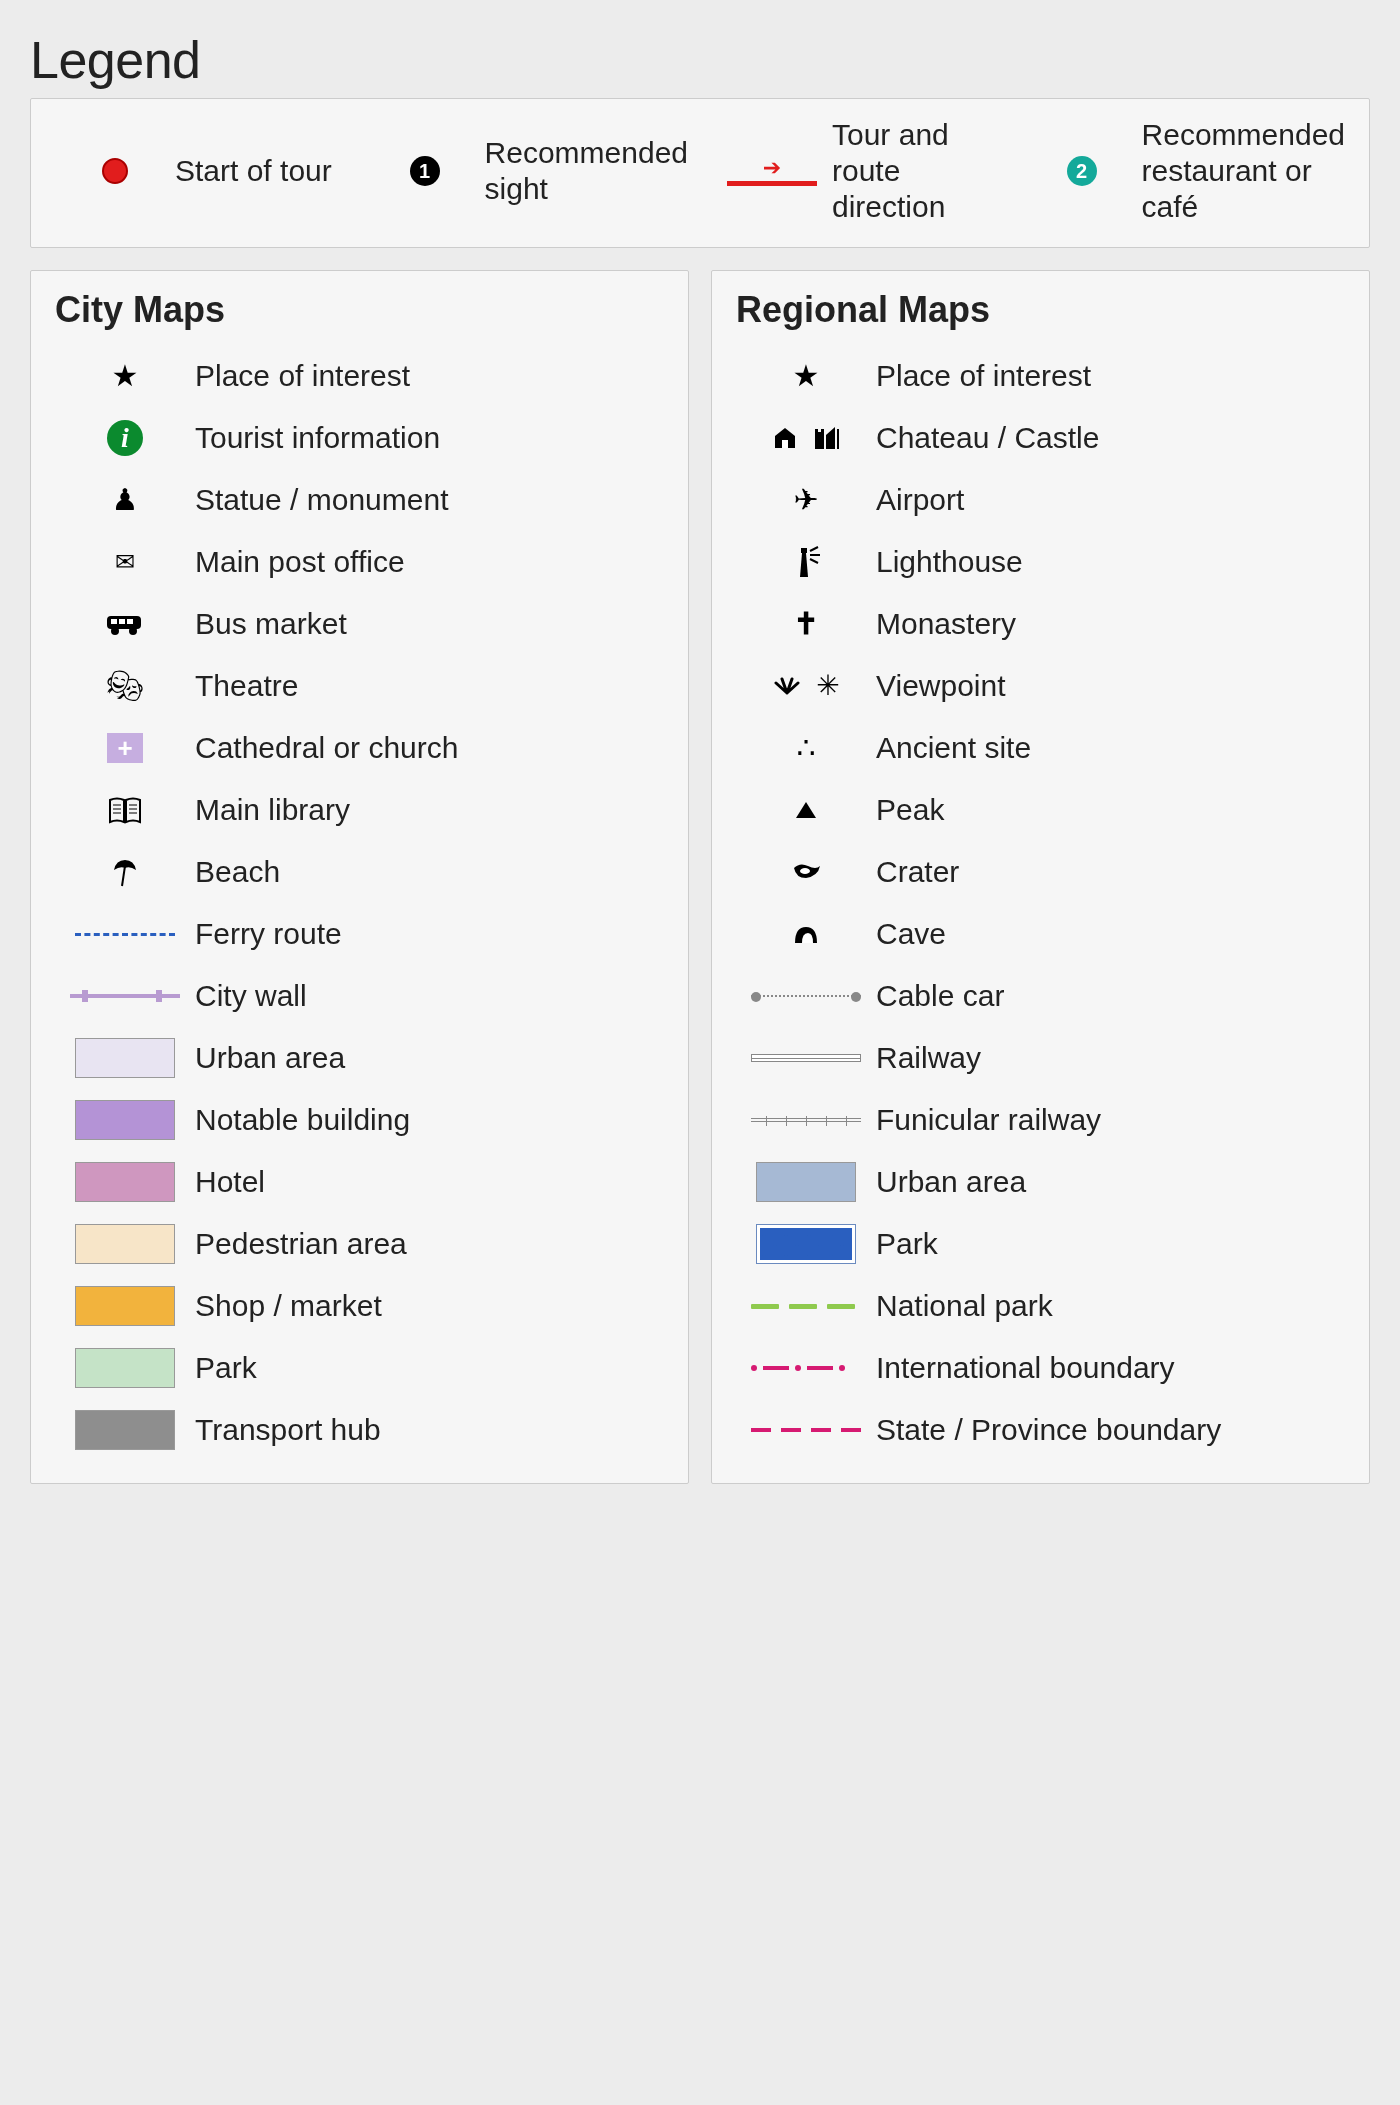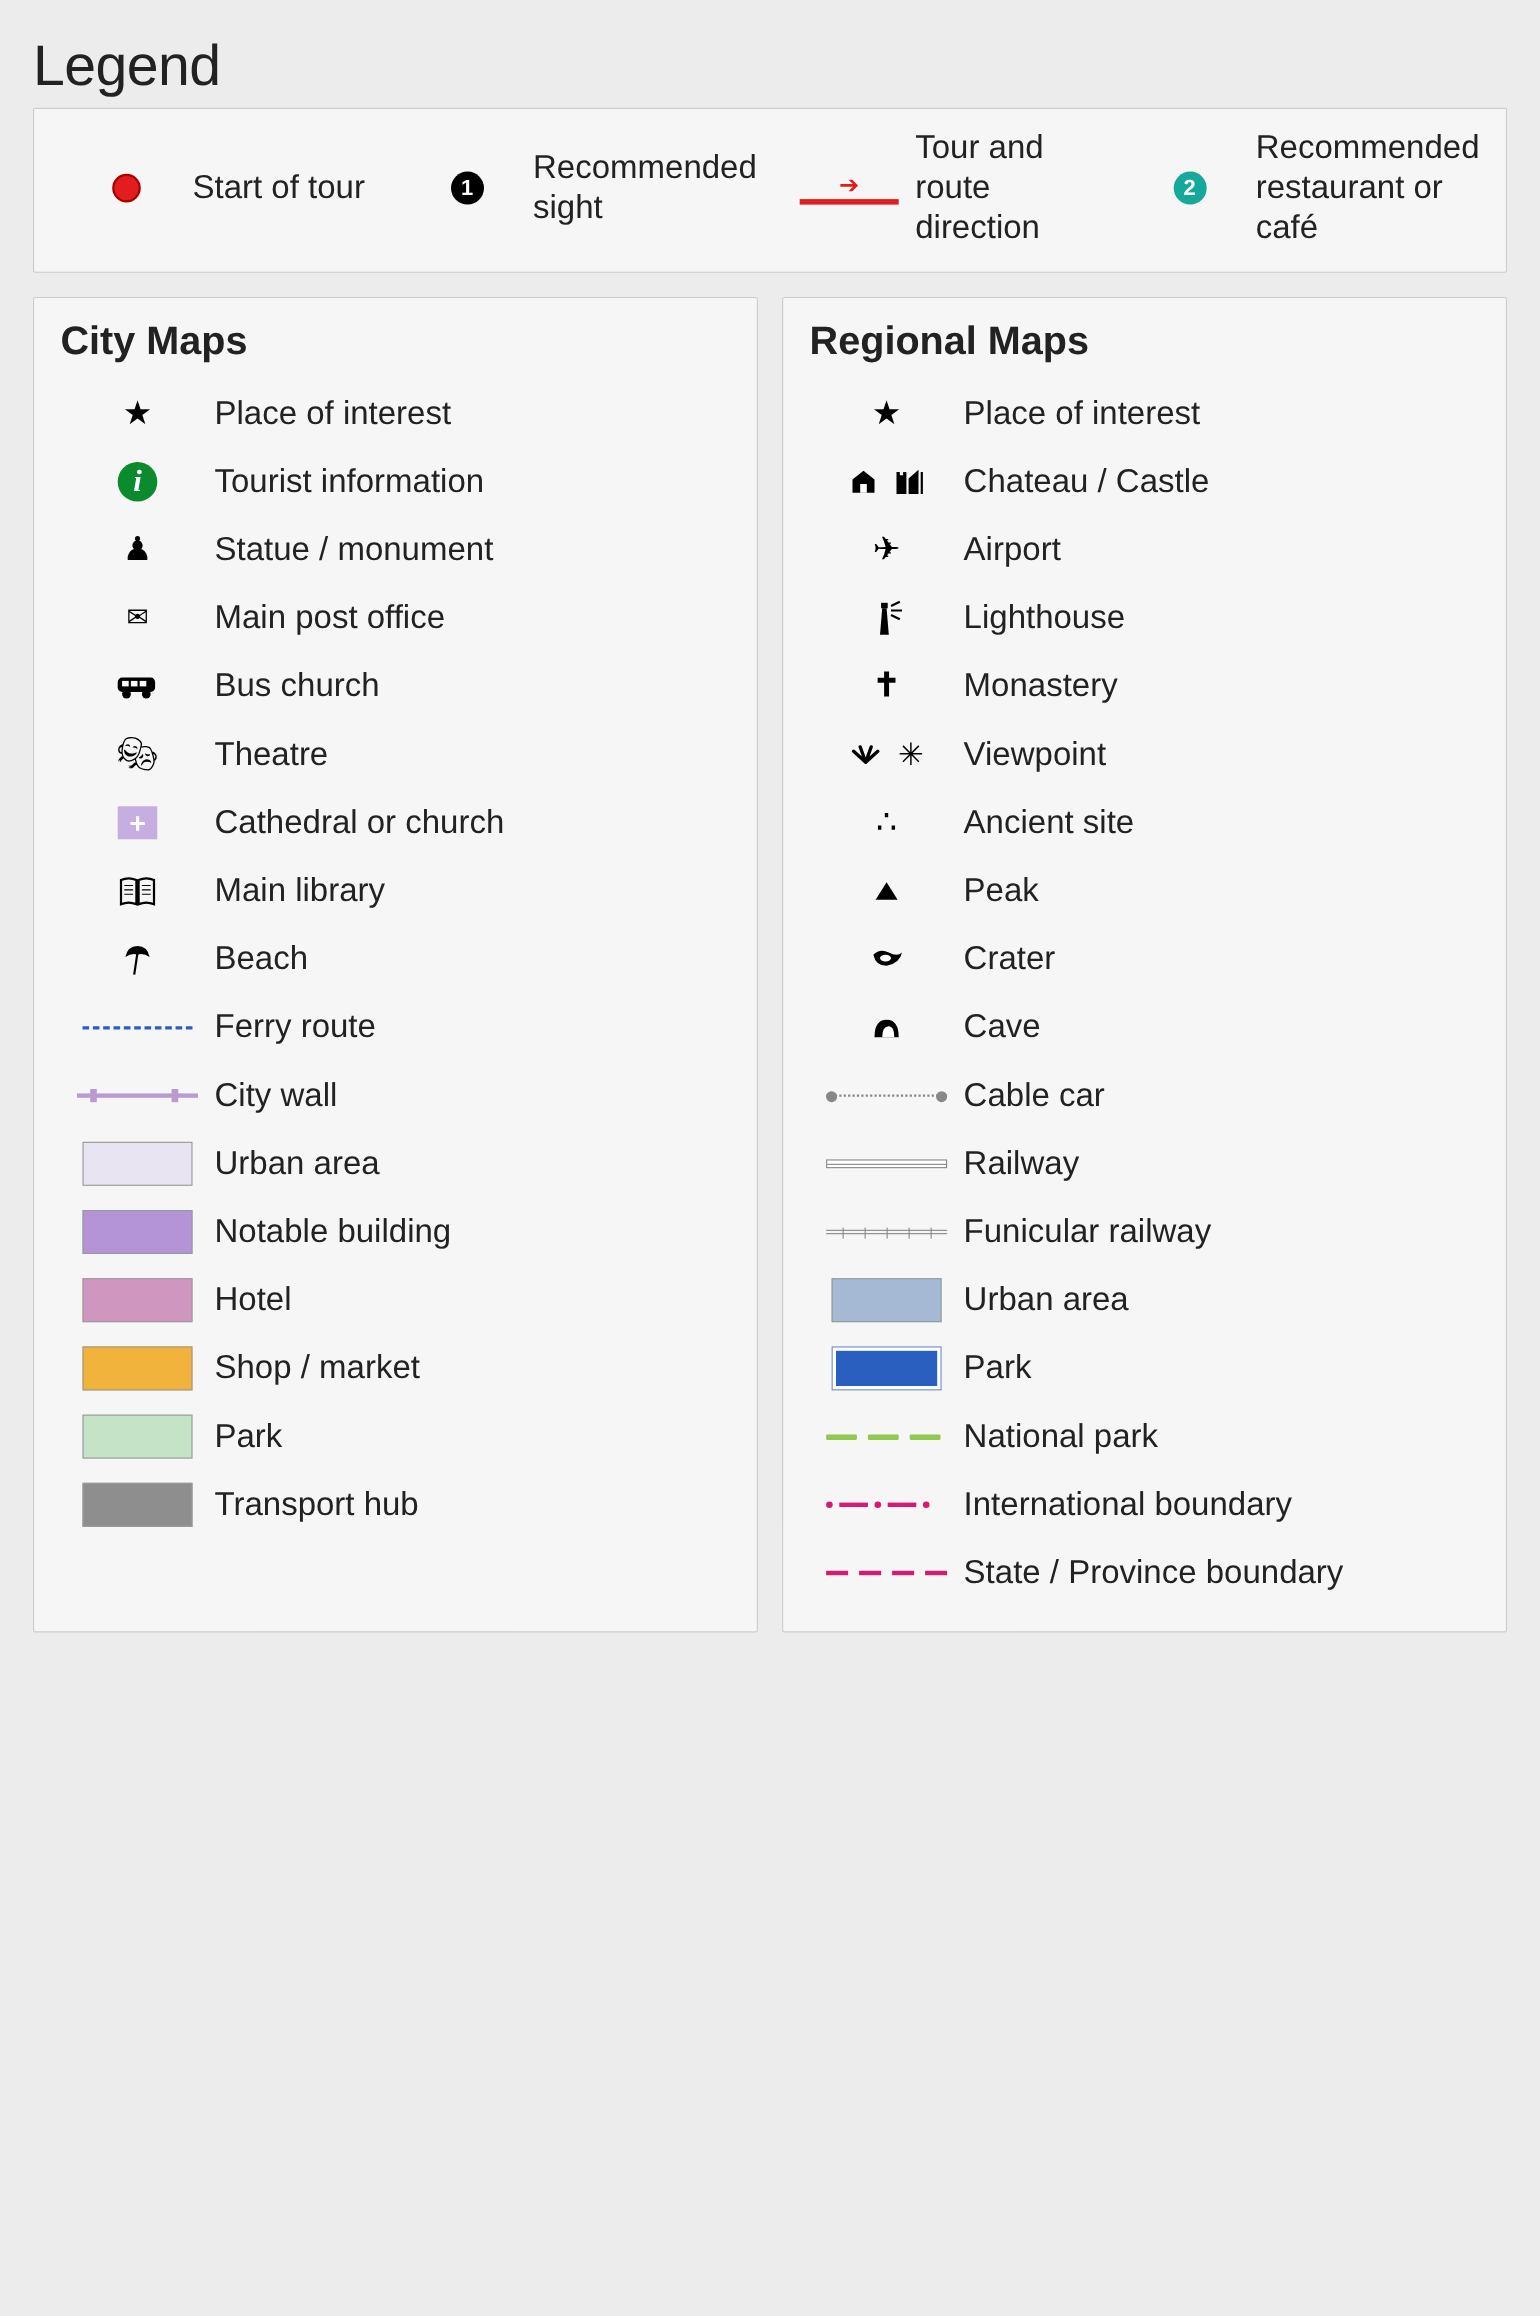--- a/index.html
+++ b/index.html
@@ -208,21 +208,21 @@
       <div class="icon-cell">
         <svg width="40" height="24" viewBox="0 0 40 24">
             <rect x="2" y="4" width="34" height="13" rx="4" fill="#000"></rect>
             <rect x="6" y="7" width="6" height="5" fill="#fff"></rect>
             <rect x="14" y="7" width="6" height="5" fill="#fff"></rect>
             <rect x="22" y="7" width="6" height="5" fill="#fff"></rect>
             <circle cx="10" cy="19" r="4" fill="#000"></circle>
             <circle cx="28" cy="19" r="4" fill="#000"></circle>
           </svg>
       </div>
-      <div class="label">Bus church</div>
+      <div class="label">Bus market</div>
     </div>
     <div class="item">
       <div class="icon-cell">
           <span class="glyph">🎭︎</span>
         </div>
       <div class="label">Theatre</div>
     </div>
     <div class="item">
       <div class="icon-cell">
           <div class="church-sq">+</div>
@@ -279,20 +279,26 @@
       <div class="label">Notable building</div>
     </div>
     <div class="item">
       <div class="icon-cell">
           <div class="swatch" style="background:#cf97bf"></div>
         </div>
       <div class="label">Hotel</div>
     </div>
     <div class="item">
       <div class="icon-cell">
+          <div class="swatch" style="background:#f7e5c8"></div>
+        </div>
+      <div class="label">Pedestrian area</div>
+    </div>
+    <div class="item">
+      <div class="icon-cell">
           <div class="swatch" style="background:#f2b33d"></div>
         </div>
       <div class="label">Shop / market</div>
     </div>
     <div class="item">
       <div class="icon-cell">
           <div class="swatch" style="background:#c5e3c7"></div>
         </div>
       <div class="label">Park</div>
     </div>

